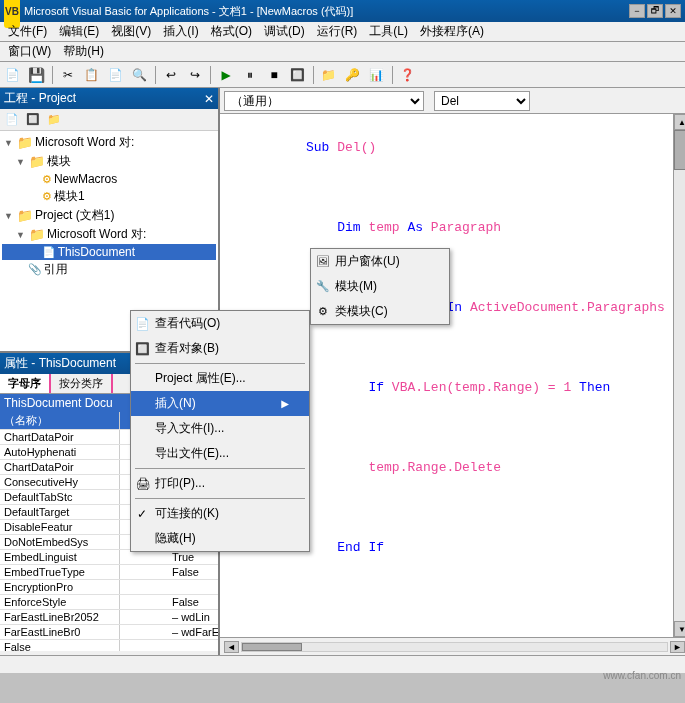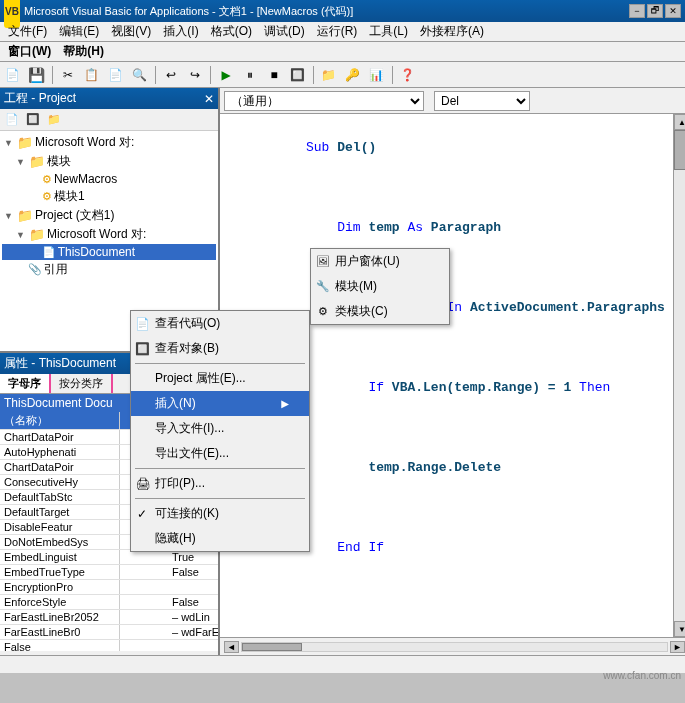--- a/index.html
+++ b/index.html
@@ -254,21 +254,21 @@
       font-family: 'Courier New', monospace;
       font-size: 13px;
       overflow: auto;
       position: relative;
     }
     .code-line {
       line-height: 20px;
       white-space: pre;
     }
     .kw2 { color: #0000ff; }
-    .normal { color: #0c4a6e; font-weight: bold; }
+    .normal { color: #ec4899; }
 
     
     .code-scrollbar {
       width: 16px;
       background: #e0e0e0;
       border-left: 1px solid #999;
       display: flex;
       flex-direction: column;
     }
     .scrollbar-arrow {
@@ -396,21 +396,21 @@
   <span class="menu-item">文件(F)</span>
   <span class="menu-item">编辑(E)</span>
   <span class="menu-item">视图(V)</span>
   <span class="menu-item">插入(I)</span>
   <span class="menu-item">格式(O)</span>
   <span class="menu-item">调试(D)</span>
   <span class="menu-item">运行(R)</span>
   <span class="menu-item">工具(L)</span>
   <span class="menu-item">外接程序(A)</span>
 </div>
-<div class="menu-bar" style="border-top:none;font-weight:bold;">
+<div class="menu-bar" style="border-top:none;">
   <span class="menu-item">窗口(W)</span>
   <span class="menu-item">帮助(H)</span>
 </div>
 
 <div class="toolbar">
   <div class="toolbar-btn">📄</div>
   <div class="toolbar-btn" style="position:relative;">
     <span style="font-size:14px;">💾</span>
   </div>
   <div class="toolbar-separator"></div>

